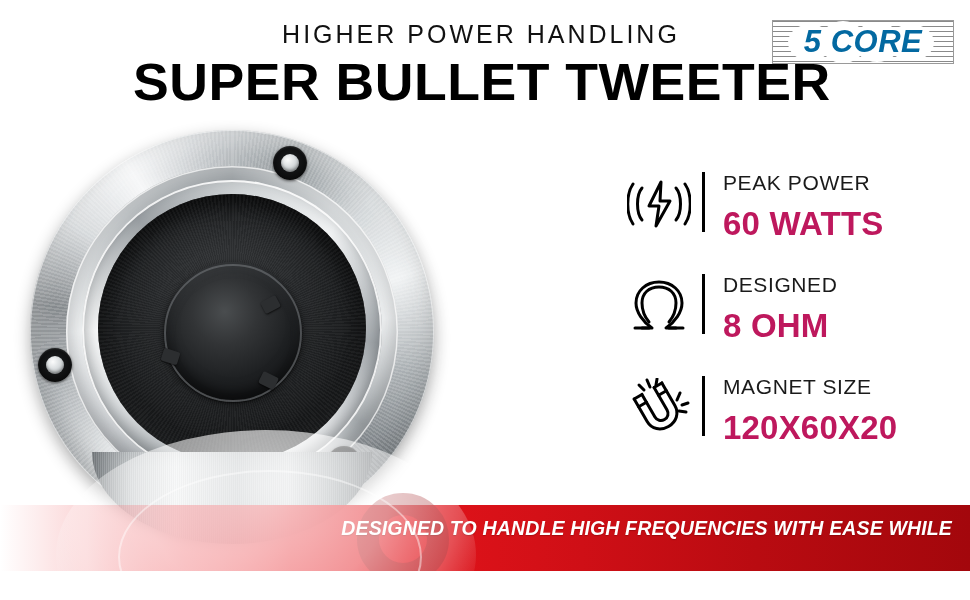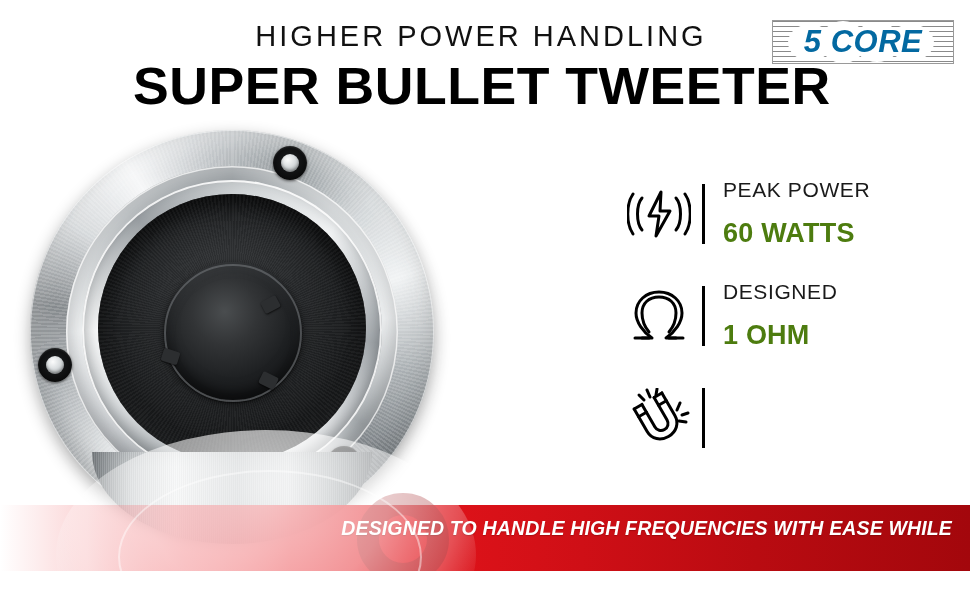--- a/index.html
+++ b/index.html
@@ -18,21 +18,21 @@
 
   
   #headline-block{
     position:absolute;
     left:0;top:22px;width:970px;
     text-align:center;
     pointer-events:none;
   }
   #eyebrow{
     font-family:"Liberation Sans", sans-serif;
-    font-size:29px;
+    font-size:25px;
     font-weight:400;
     letter-spacing:3.0px;
     color:#111111;
     line-height:1;
     padding-right:8px;
   }
   #title{
     font-family:"Liberation Sans", sans-serif;
     font-size:52px;
     font-weight:700;
@@ -247,21 +247,21 @@
   }
 
   
   #specs{
     position:absolute;
     left:624px;top:172px;
     width:330px;
   }
   .spec-row{
     display:flex;
-    align-items:center;
+    align-items:flex-start;
     height:84px;
     margin-bottom:18px;
   }
   .spec-icon{
     width:70px;height:64px;
     flex:0 0 70px;
     display:flex;align-items:center;justify-content:center;
   }
   .spec-divider{
     width:3px;height:60px;
@@ -273,26 +273,26 @@
   .spec-label{
     font-family:"Liberation Sans", sans-serif;
     font-size:21px;
     font-weight:400;
     letter-spacing:0.6px;
     color:#1a1a1a;
     line-height:1.05;
   }
   .spec-value{
     font-family:"Liberation Sans", sans-serif;
-    font-size:27px;
+    font-size:33px;
     font-weight:700;
     letter-spacing:0.2px;
-    color:#4d7c0f;
+    color:#be185d;
     line-height:1.08;
-    margin-top:18px;
+    margin-top:12px;
   }
 
   
   #redband{
     position:absolute;
     left:0;top:505px;
     width:970px;height:66px;
     background:linear-gradient(to right,
       rgba(232,21,28,0) 0%,
       rgba(232,21,28,.18) 9%,
@@ -422,21 +422,21 @@
         <svg width="60" height="56" viewBox="0 0 60 56" fill="none" stroke="#000" stroke-width="3" stroke-linecap="round" stroke-linejoin="round">
           <path d="M13 50 L23 50 C14 44 7 34 7 25 C7 13 17 4 30 4 C43 4 53 13 53 25 C53 34 46 44 37 50 L47 50"></path>
           <path d="M6 50 L20 50"></path>
           <path d="M40 50 L54 50"></path>
           <path d="M20 44 C15 38 13 31 13 25 C13 15 20 9 30 9 C40 9 47 15 47 25 C47 31 45 38 40 44"></path>
         </svg>
       </div>
       <div class="spec-divider"></div>
       <div class="spec-text">
         <div class="spec-label">DESIGNED</div>
-        <div class="spec-value">1 OHM</div>
+        <div class="spec-value">8 OHM</div>
       </div>
     </div>
 
     <div class="spec-row">
       <div class="spec-icon">
         <svg width="64" height="60" viewBox="0 0 64 60" fill="none" stroke="#000" stroke-width="3" stroke-linecap="round" stroke-linejoin="round">
           <g transform="rotate(-30 32 32)">
             <path d="M16 10 L16 36 C16 45 23 51 32 51 C41 51 48 45 48 36 L48 10"></path>
             <path d="M25 10 L25 36 C25 40 28 43 32 43 C36 43 39 40 39 36 L39 10"></path>
             <path d="M16 10 L25 10"></path>
@@ -446,20 +446,24 @@
           </g>
           <path d="M23 9 L20 2"></path>
           <path d="M29 7 L30 1"></path>
           <path d="M17 12 L12 7"></path>
           <path d="M50 22 L53 15"></path>
           <path d="M55 27 L61 25"></path>
           <path d="M52 33 L59 34"></path>
         </svg>
       </div>
       <div class="spec-divider"></div>
+      <div class="spec-text">
+        <div class="spec-label">MAGNET SIZE</div>
+        <div class="spec-value">120X60X20</div>
+      </div>
     </div>
 
   </div>
 
   <div id="redband">
     <div id="redband-mark"></div>
     <div id="redband-text">
       <div>DESIGNED TO HANDLE HIGH FREQUENCIES WITH EASE WHILE</div>
     </div>
   </div>

